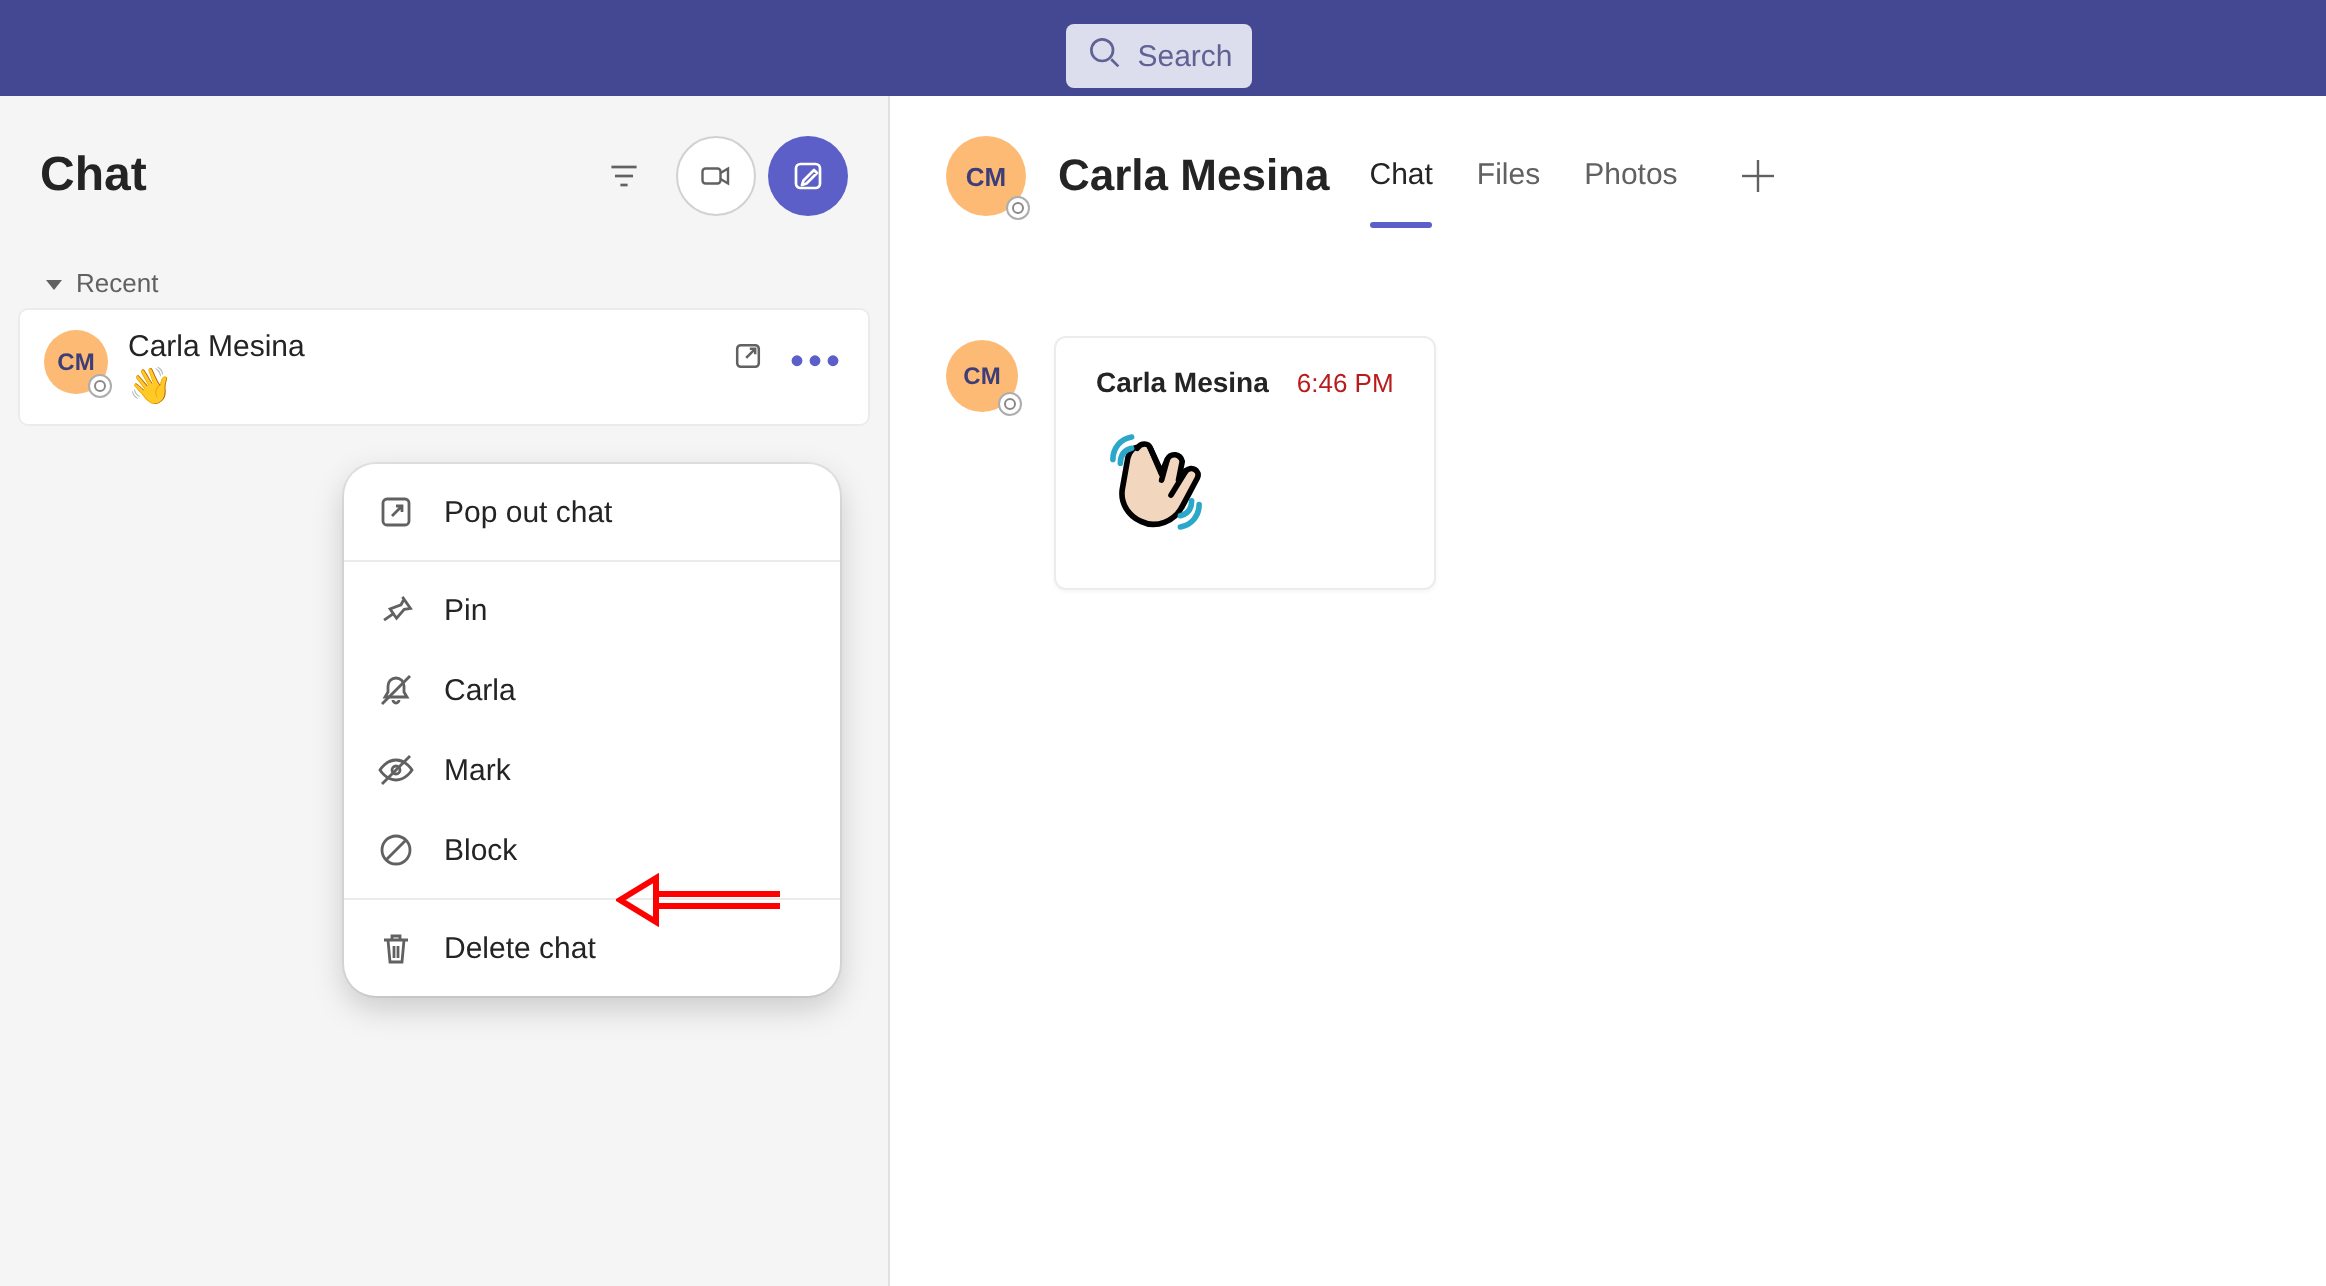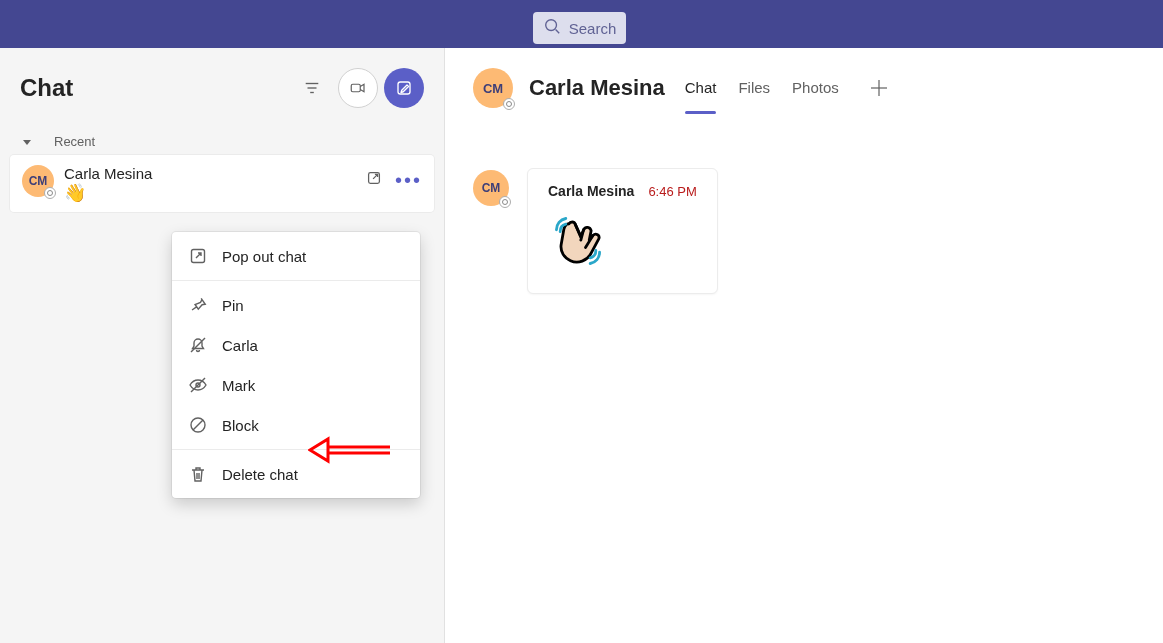--- a/index.html
+++ b/index.html
@@ -21,36 +21,36 @@
     
     .leftHdr { height:80px; display:flex; align-items:center; padding:0 20px 0 20px; }
     .leftHdr h1 { font-size:24px; font-weight:700; flex:1; }
     .iconbtn { width:40px; height:40px; border-radius:50%; display:flex; align-items:center; justify-content:center; color:#616161; margin-left:6px; cursor:pointer; }
     .iconbtn.video { background:#fff; border:1px solid #d1d1d1; }
     .iconbtn.compose { background:#5b5fc7; color:#fff; }
     .iconbtn svg { width:18px; height:18px; }
 
     
     .section { padding:0 10px; }
-    .recent { display:flex; align-items:center; gap:22px; color:#616161; font-size:13px; padding:6px 12px; }
+    .recent { display:flex; align-items:center; gap:6px; color:#616161; font-size:13px; padding:6px 12px; }
     .recent svg{ width:10px; height:10px; }
 
     .chatItem { background:#fff; border-radius:4px; padding:10px 12px; display:flex; align-items:flex-start; gap:10px; box-shadow:0 0 0 1px rgba(0,0,0,.04); }
     .avatar { width:32px; height:32px; border-radius:50%; background:#fdba74; color:#3d3e78; font-size:12px; font-weight:600; display:flex; align-items:center; justify-content:center; position:relative; }
     .avatar .presence{ position:absolute; bottom:-2px; right:-2px; width:12px; height:12px; border-radius:50%; background:#fff; border:1px solid #adadad; display:flex; align-items:center; justify-content:center; }
     .avatar .presence::after{ content:""; width:6px; height:6px; border-radius:50%; border:1.4px solid #8a8a8a; box-sizing:border-box; }
     .chatText { flex:1; }
     .chatText .name { font-size:15px; font-weight:400; color:#242424; }
     .chatText .preview { margin-top:2px; font-size:18px; line-height:1; }
     .chatItem .itemActions{ display:flex; gap:12px; align-items:center; color:#616161; margin-top:4px; }
     .chatItem .itemActions svg{ width:18px; height:18px; }
     .dots{ font-size:20px; letter-spacing:2px; color:#5b5fc7; line-height:0.6; }
 
     
-    .menu { position:absolute; left:172px; top:184px; width:248px; background:#fff; border-radius:4px;
+    .menu { position:absolute; left:172px; top:184px; width:248px; background:#fff; border-radius:16px;
             box-shadow:0 6px 16px rgba(0,0,0,.18),0 0 0 1px rgba(0,0,0,.06); padding:4px 0; }
     .menu .sep{ height:1px; background:#ebebeb; margin:4px 0; }
     .mi { display:flex; align-items:center; gap:14px; padding:10px 16px; font-size:15px; color:#242424; cursor:pointer; }
     .mi svg{ width:20px; height:20px; color:#616161; flex-shrink:0; }
 
     
     .redArrow{ position:absolute; left:308px; top:387px; pointer-events:none; }
 
     
     .convHdr{ height:80px; display:flex; align-items:center; gap:16px; padding:0 28px; }

